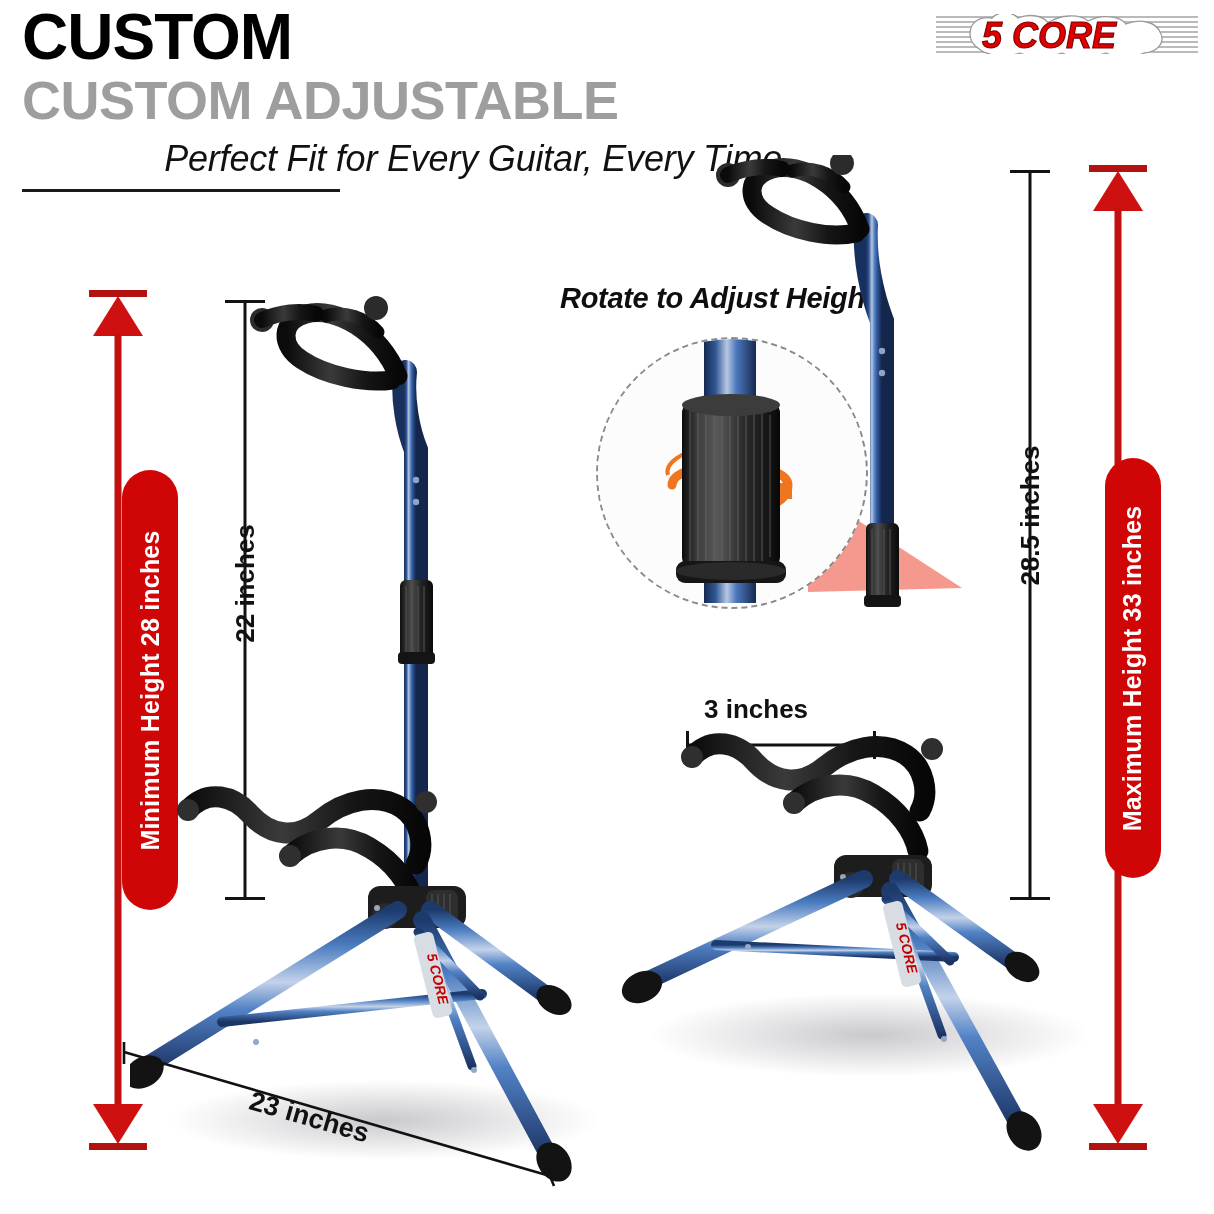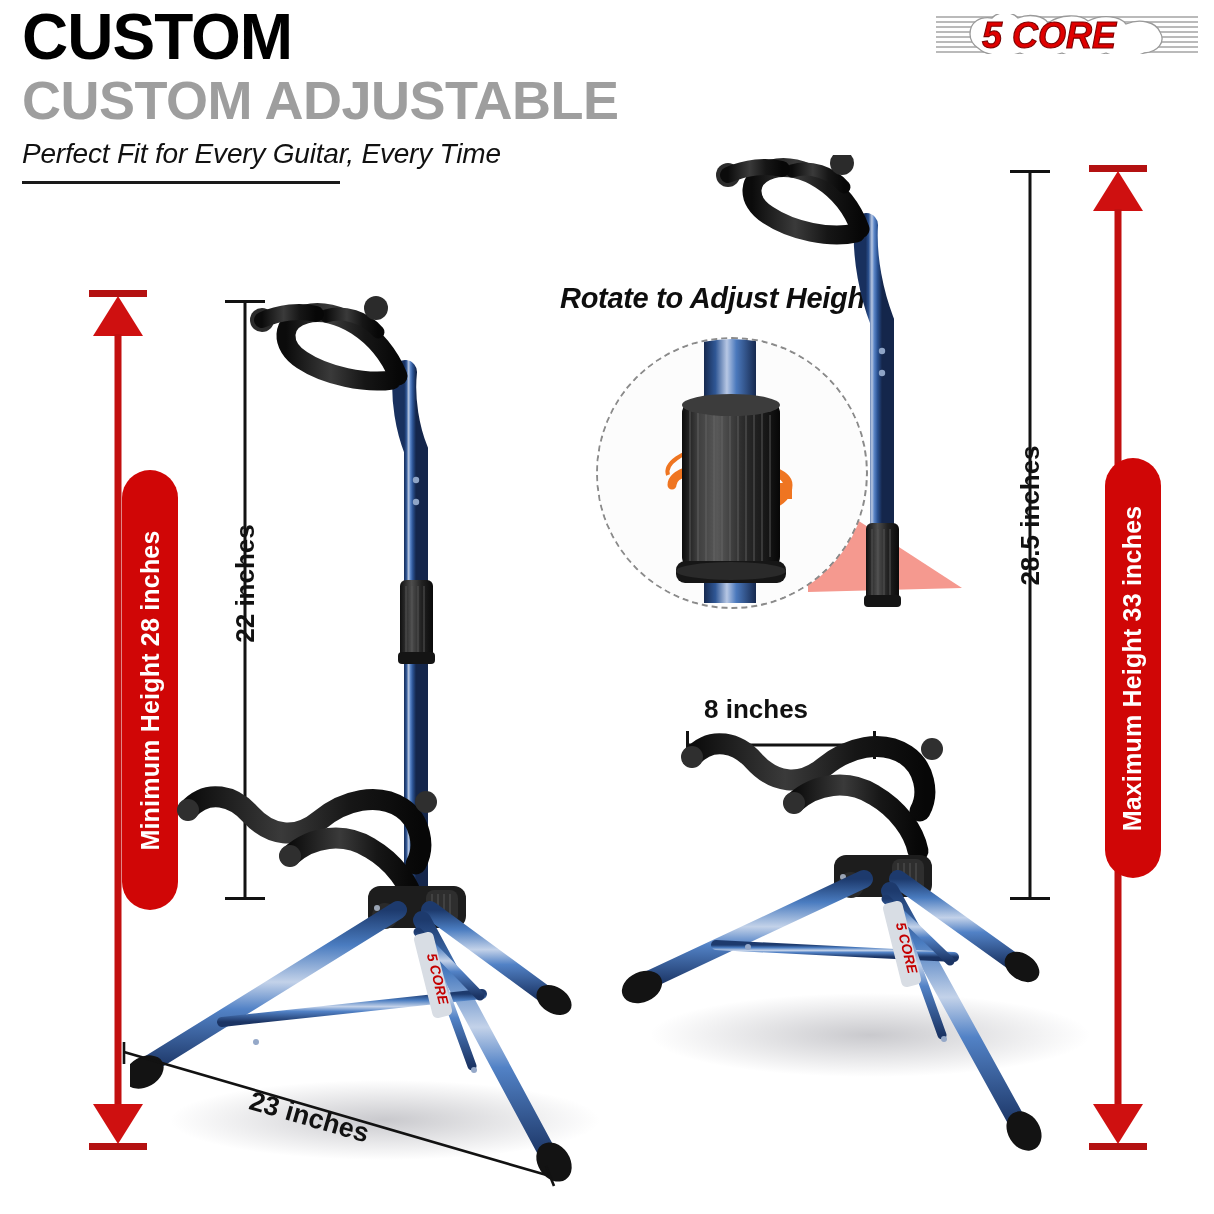--- a/index.html
+++ b/index.html
@@ -14,22 +14,22 @@
   .hdr{position:absolute;left:22px;top:6px;width:760px;}
   .hdr-1{
     font-size:64px;line-height:0.98;font-weight:bold;color:#000;
     letter-spacing:-1px;
   }
   .hdr-2{
     font-size:54px;line-height:1.0;font-weight:bold;color:#9e9e9e;
     letter-spacing:-0.5px;margin-top:4px;
   }
   .hdr-3{
-    font-size:28px;line-height:1.1;font-style:italic;color:#111;
-    margin-top:12px;letter-spacing:-0.2px;
+    font-size:36px;line-height:1.1;font-style:italic;color:#111;
+    margin-top:12px;letter-spacing:-0.2px;text-align:right;
   }
   .hdr-rule{
     margin-top:11px;width:318px;height:3px;background:#1a1a1a;
   }
 
   
   .logo{
     position:absolute;left:934px;top:8px;width:266px;height:52px;
   }
   .logo svg{display:block;}
@@ -346,21 +346,21 @@
     <div class="tick" style="top:0;"></div>
     <div class="line" style="top:0;bottom:0;"></div>
     <div class="tick" style="bottom:0;"></div>
     <div class="lbl" style="left:-80px;top:330px;width:220px;text-align:center;transform:rotate(-90deg);">28.5 inches</div>
   </div>
 
   <div class="hdim" style="left:686px;top:730px;width:190px;height:30px;">
     <div class="line"></div>
     <div class="tick" style="left:0;"></div>
     <div class="tick" style="right:0;"></div>
-    <div class="lbl" style="left:18px;top:-36px;">8 inches</div>
+    <div class="lbl" style="left:18px;top:-36px;">3 inches</div>
   </div>
 
   <svg style="position:absolute;left:620px;top:155px;" width="470" height="1030" viewBox="0 0 470 1030">
     <defs>
       <linearGradient id="tubeR" x1="0" y1="0" x2="1" y2="0">
         <stop offset="0%" stop-color="#18305e"></stop>
         <stop offset="18%" stop-color="#2a508f"></stop>
         <stop offset="38%" stop-color="#b9c8e2"></stop>
         <stop offset="52%" stop-color="#5b86c8"></stop>
         <stop offset="72%" stop-color="#2b5394"></stop>

